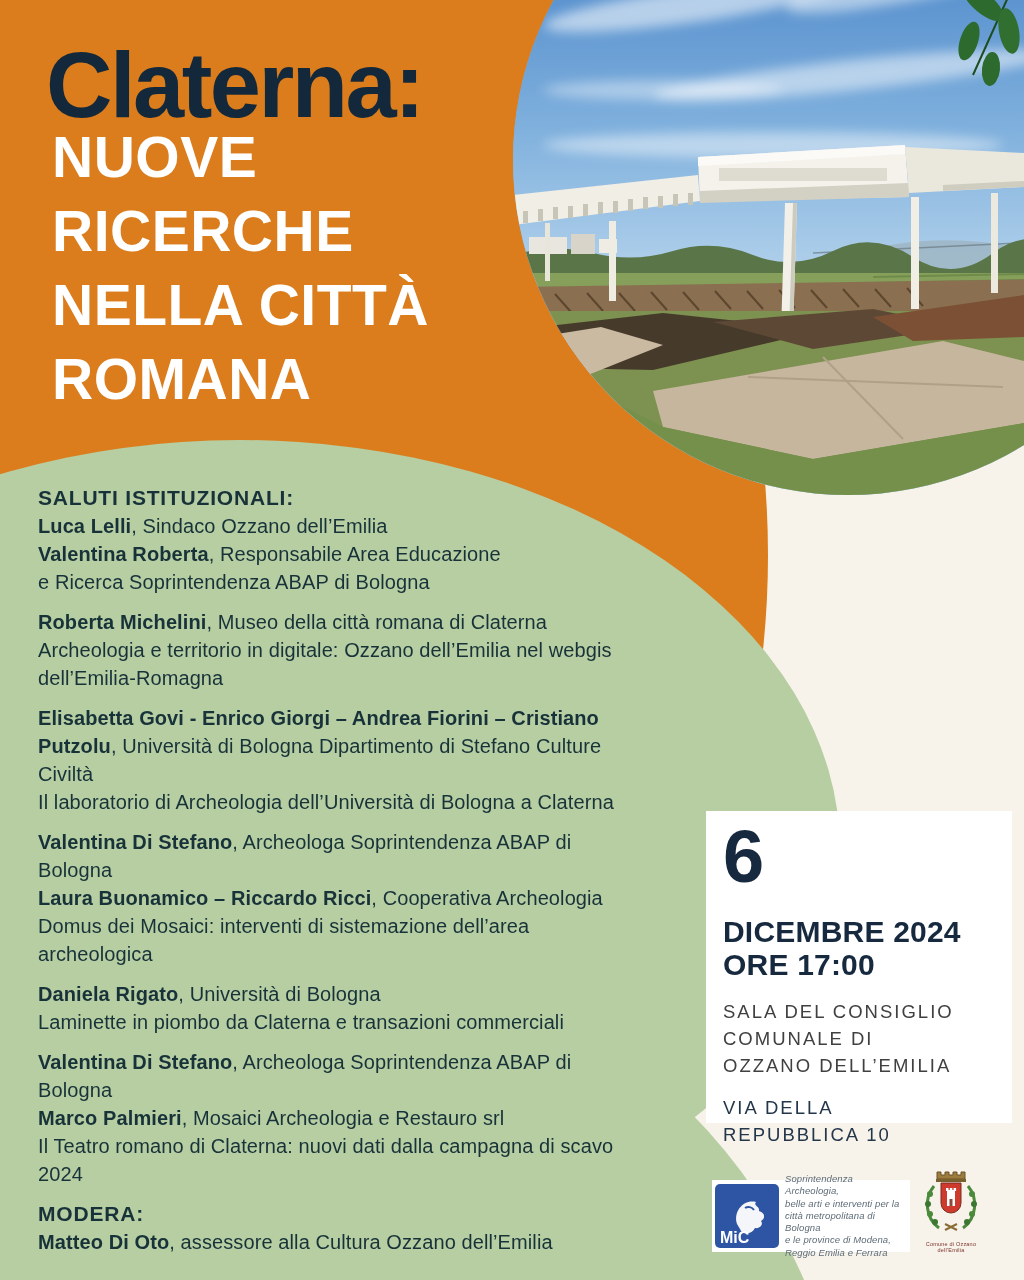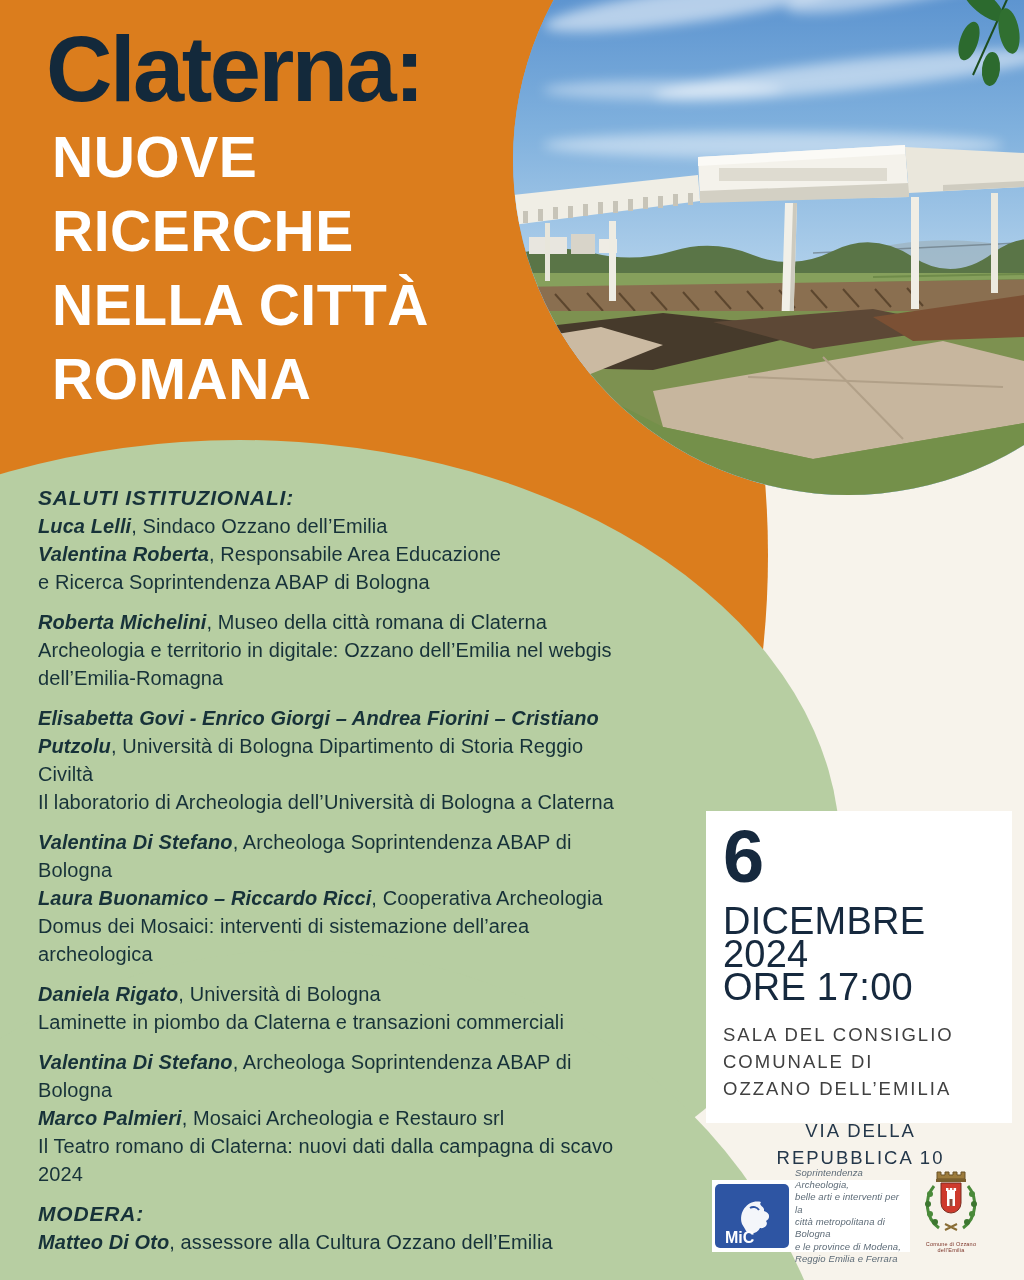--- a/index.html
+++ b/index.html
@@ -16,21 +16,21 @@
   .green-dome{
     position:absolute; left:-360px; top:440px; width:1200px; height:820px;
     border-radius:50%; background:#b7cea2; z-index:2;
   }
   .green-bottom{
     position:absolute; left:-250px; top:950px; width:1100px; height:1100px;
     border-radius:50%; background:#b7cea2; z-index:2;
   }
   
   .title{
-    position:absolute; left:46px; top:20px; z-index:3;
+    position:absolute; left:46px; top:36px; z-index:3;
     font-size:92px; line-height:98px; font-weight:800; letter-spacing:-2.5px;
     color:#13293b;
   }
   .subtitle{
     position:absolute; left:52px; top:120px; z-index:3;
     font-size:57px; line-height:74px; font-weight:800; letter-spacing:0.5px;
     color:#ffffff;
   }
   
   .photo-circle{
@@ -38,41 +38,41 @@
     border-radius:50%; overflow:hidden; z-index:4; background:#7fb0dd;
   }
   .photo-circle svg{display:block; width:100%; height:100%;}
   
   .program{
     position:absolute; left:38px; top:484px; width:680px; z-index:5;
     color:#173239; font-size:20px; line-height:28px; letter-spacing:0.1px;
   }
   .program .line{white-space:nowrap;}
   .program .gap{margin-top:12px;}
-  .program .b{font-weight:700;font-style:italic;}
+  .program .b{font-weight:700;}
   .program .i{}
   .program .heading .b{letter-spacing:0.8px; font-size:21px;}
   
   .card{
     position:absolute; left:706px; top:811px; width:306px; height:312px;
     background:#ffffff; z-index:6; box-sizing:border-box; padding:10px 14px 0 17px;
     color:#16293e;
   }
   .card .day{font-size:74px; line-height:72px; font-weight:800;}
-  .card .dateblock{margin-top:12px; font-size:38px; line-height:33px; font-weight:400; letter-spacing:0.2px;}
+  .card .dateblock{margin-top:22px; font-size:30px; line-height:33px; font-weight:700; letter-spacing:0.2px;}
   .card .venue{margin-top:17px; font-size:18.5px; line-height:27px; letter-spacing:2px; color:#404040; font-weight:400;}
-  .card .address{margin-top:15px; font-size:18.5px; line-height:27px; letter-spacing:2px; color:#24374a; font-weight:400;text-align:center;}
+  .card .address{margin-top:15px; font-size:18.5px; line-height:27px; letter-spacing:2px; color:#24374a; font-weight:400;}
   
   .mic-block{
     position:absolute; left:712px; top:1180px; width:198px; height:72px;
     background:#ffffff; z-index:7; display:flex; align-items:center; gap:6px;
     box-sizing:border-box; padding:3px;
   }
   .mic-square{
-    position:relative; width:74px; height:64px; background:#2e55a3; border-radius:5px; flex:0 0 auto;
+    position:relative; width:64px; height:64px; background:#2e55a3; border-radius:5px; flex:0 0 auto;
   }
   .mic-square svg{display:block;width:100%;height:100%;}
   .mic-text{
     font-size:9.5px; line-height:12.3px; color:#5d6b77; letter-spacing:0.1px;font-style:italic;
   }
   .crest-block{
     position:absolute; left:914px; top:1166px; width:74px; z-index:7; text-align:center;
   }
   .crest-block svg{display:block; margin:0 auto;}
   .crest-caption{font-size:5.5px; color:#7b3226; letter-spacing:0.2px; margin-top:1px;}
@@ -203,21 +203,21 @@
 
   <div class="program">
     <div class="line heading"><span class="b">SALUTI ISTITUZIONALI:</span></div>
     <div class="line"><span class="b">Luca Lelli</span><span class="r">, Sindaco Ozzano dell’Emilia</span></div>
     <div class="line"><span class="b">Valentina Roberta</span><span class="r">, Responsabile Area Educazione</span></div>
     <div class="line"><span class="r">e Ricerca Soprintendenza ABAP di Bologna</span></div>
     <div class="line gap"><span class="b">Roberta Michelini</span><span class="r">, Museo della città romana di Claterna</span></div>
     <div class="line"><span class="i">Archeologia e territorio in digitale: Ozzano dell’Emilia nel webgis</span></div>
     <div class="line"><span class="i">dell’Emilia-Romagna</span></div>
     <div class="line gap"><span class="b">Elisabetta Govi - Enrico Giorgi – Andrea Fiorini – Cristiano</span></div>
-    <div class="line"><span class="b">Putzolu</span><span class="r">, Università di Bologna Dipartimento di Storia Reggio</span></div>
+    <div class="line"><span class="b">Putzolu</span><span class="r">, Università di Bologna Dipartimento di Stefano Culture</span></div>
     <div class="line"><span class="r">Civiltà</span></div>
     <div class="line"><span class="i">Il laboratorio di Archeologia dell’Università di Bologna a Claterna</span></div>
     <div class="line gap"><span class="b">Valentina Di Stefano</span><span class="r">, Archeologa Soprintendenza ABAP di</span></div>
     <div class="line"><span class="r">Bologna</span></div>
     <div class="line"><span class="b">Laura Buonamico – Riccardo Ricci</span><span class="r">, Cooperativa Archeologia</span></div>
     <div class="line"><span class="i">Domus dei Mosaici: interventi di sistemazione dell’area</span></div>
     <div class="line"><span class="i">archeologica</span></div>
     <div class="line gap"><span class="b">Daniela Rigato</span><span class="r">, Università di Bologna</span></div>
     <div class="line"><span class="i">Laminette in piombo da Claterna e transazioni commerciali</span></div>
     <div class="line gap"><span class="b">Valentina Di Stefano</span><span class="r">, Archeologa Soprintendenza ABAP di</span></div>

